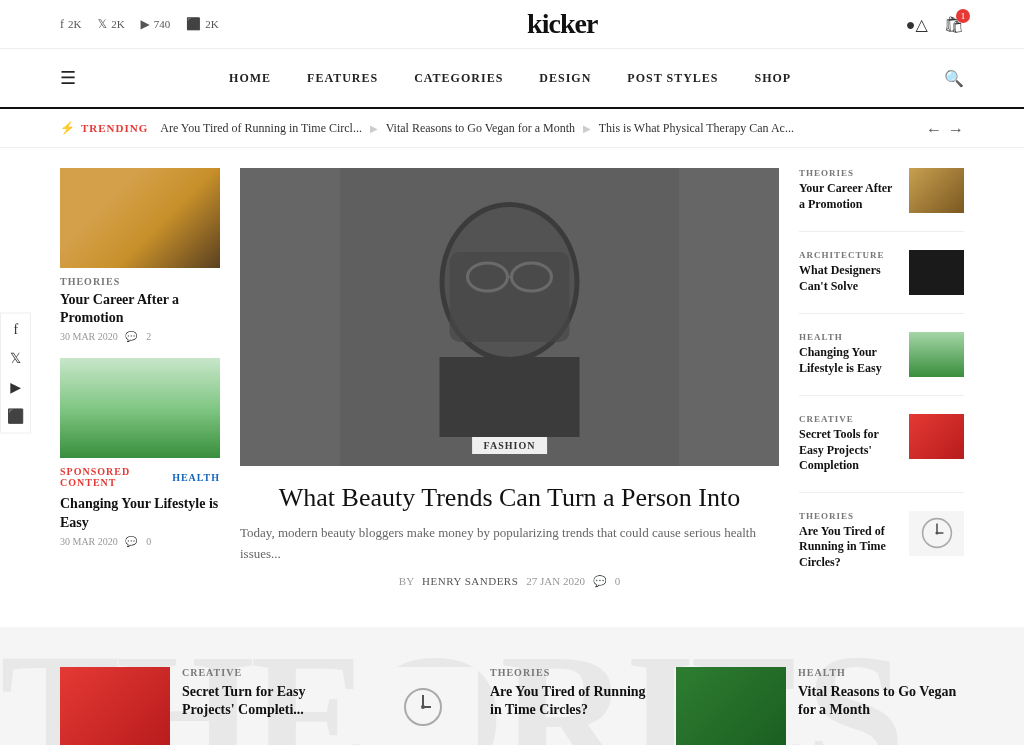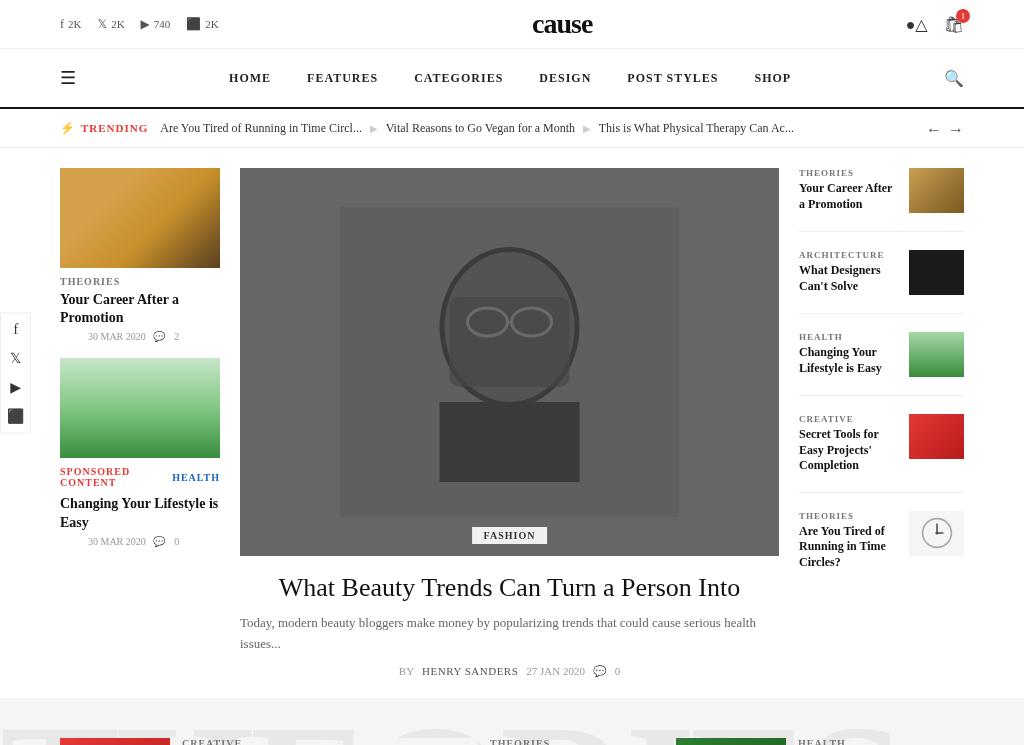--- a/index.html
+++ b/index.html
@@ -59,26 +59,26 @@
     .left-col { width: 160px; flex-shrink: 0; }
     .article-card-sm { margin-bottom: 16px; }
     .article-img-sm {
       width: 160px; height: 100px; object-fit: cover;
       background: #ccc; overflow: hidden;
     }
     .article-cat { font-size: 10px; font-weight: 700; letter-spacing: 1px; text-transform: uppercase; color: #777; margin: 8px 0 4px; }
     .article-cat.red { color: #e53935; }
     .article-cat.blue { color: #1565c0; }
     .article-title-sm { font-size: 14px; font-weight: 700; line-height: 1.3; color: #111; margin-bottom: 4px; }
-    .article-meta { display: flex; align-items: center; gap: 8px; font-size: 10px; color: #999; margin-left: 28px; }
+    .article-meta { display: flex; align-items: center; gap: 8px; font-size: 10px; color: #999; }
 
     
     .center-col { flex: 1; min-width: 0; }
     .feature-img {
-      width: 100%; height: 388px;
+      width: 100%; height: 298px;
       background: linear-gradient(135deg, #888 0%, #444 100%);
       position: relative; overflow: hidden;
     }
     .feature-img-inner {
       width: 100%; height: 100%;
       background: #666;
       display: flex; align-items: center; justify-content: center;
     }
     .feature-cat-badge {
       position: absolute; bottom: 12px; left: 50%; transform: translateX(-50%);
@@ -188,21 +188,21 @@
     </div>
     <div class="social-item">
       <span class="social-icon">▶</span>
       <span>740</span>
     </div>
     <div class="social-item">
       <span class="social-icon">⬛</span>
       <span>2K</span>
     </div>
   </div>
-  <div class="logo">cause</div>
+  <div class="logo">kicker</div>
   <div class="social-bar-right">
     <span class="icon-btn">●△</span>
     <span class="icon-btn" style="position:relative;">
       🛍
       <span class="cart-badge">1</span>
     </span>
   </div>
 </div>
 
 <div class="nav-bar">

